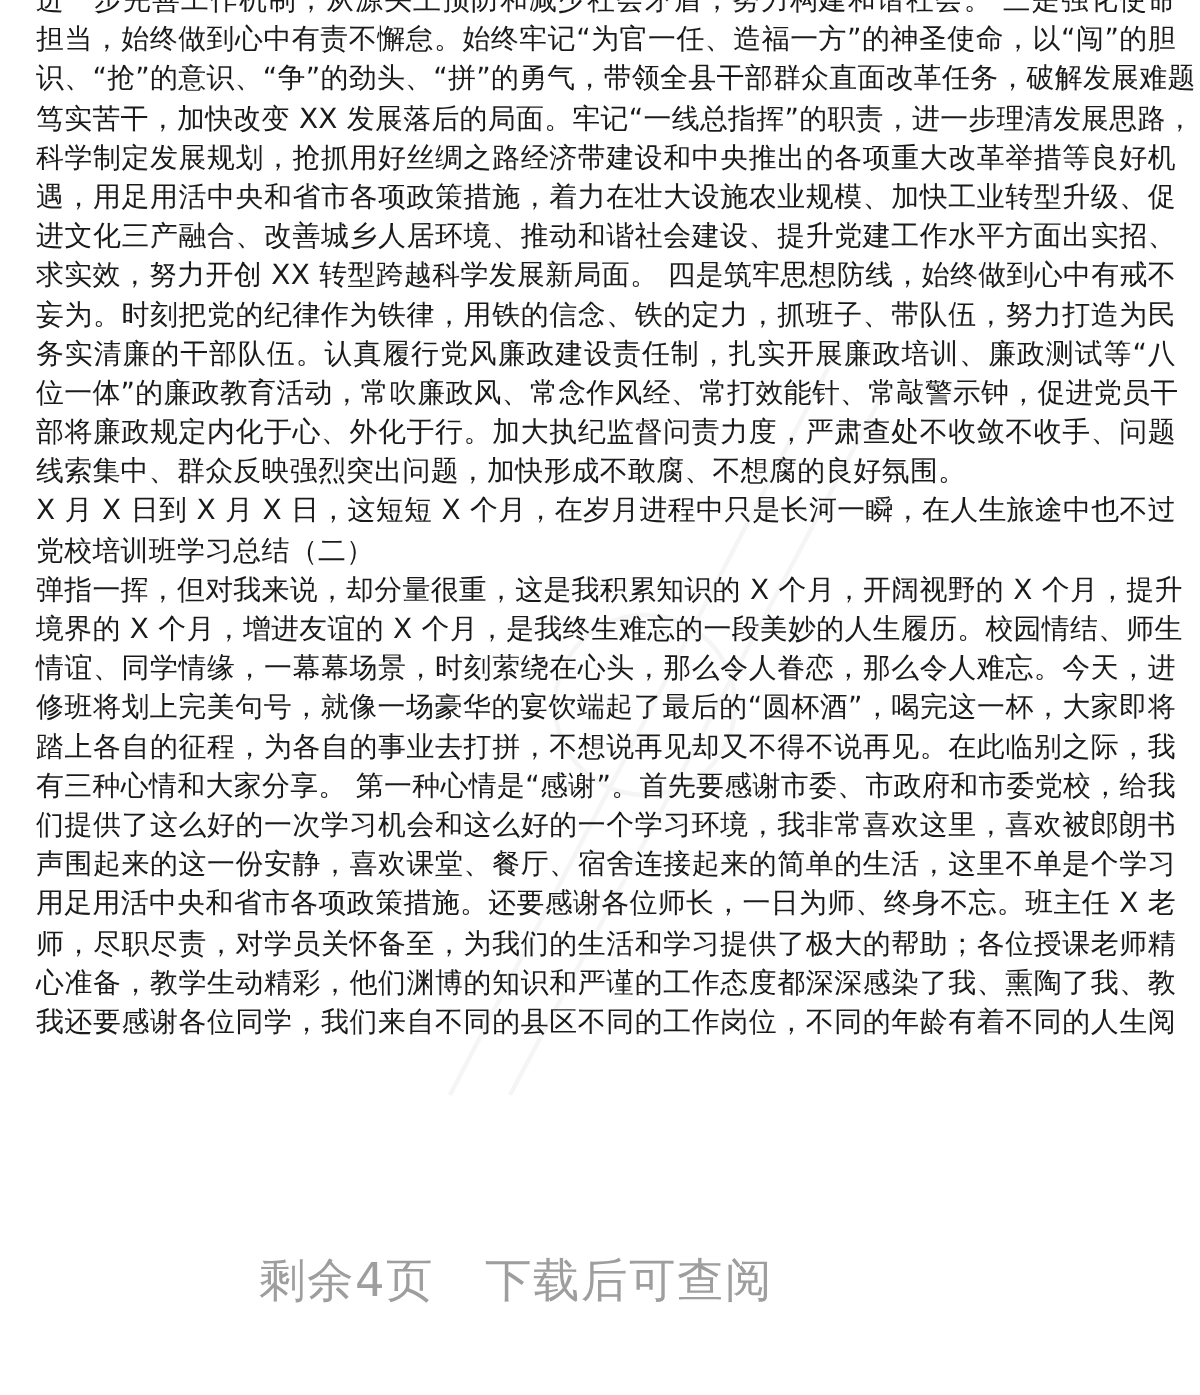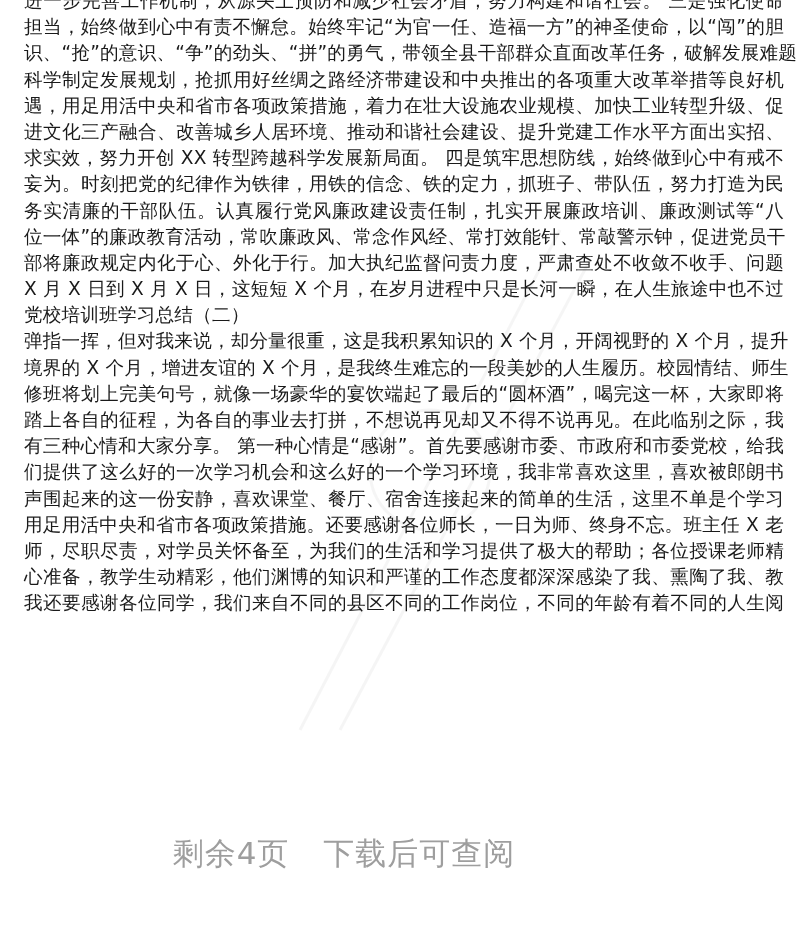--- a/index.html
+++ b/index.html
@@ -74,32 +74,35 @@
       <path d="M40 560 L300 60"></path>
       <path d="M80 560 L330 90"></path>
       <circle cx="170" cy="300" r="60"></circle>
     </g>
   </svg>
 
   <div class="doc-body" id="doc-body">
       <span class="line justify">进一步完善工作机制，从源头上预防和减少社会矛盾，努力构建和谐社会。 三是强化使命</span>
       <span class="line justify">担当，始终做到心中有责不懈怠。始终牢记“为官一任、造福一方”的神圣使命，以“闯”的胆</span>
       <span class="line justify">识、“抢”的意识、“争”的劲头、“拼”的勇气，带领全县干部群众直面改革任务，破解发展难题，</span>
+      <span class="line justify">笃实苦干，加快改变 XX 发展落后的局面。牢记“一线总指挥”的职责，进一步理清发展思路，</span>
       <span class="line justify">科学制定发展规划，抢抓用好丝绸之路经济带建设和中央推出的各项重大改革举措等良好机</span>
       <span class="line justify">遇，用足用活中央和省市各项政策措施，着力在壮大设施农业规模、加快工业转型升级、促</span>
       <span class="line justify">进文化三产融合、改善城乡人居环境、推动和谐社会建设、提升党建工作水平方面出实招、</span>
       <span class="line justify">求实效，努力开创 XX 转型跨越科学发展新局面。 四是筑牢思想防线，始终做到心中有戒不</span>
       <span class="line justify">妄为。时刻把党的纪律作为铁律，用铁的信念、铁的定力，抓班子、带队伍，努力打造为民</span>
       <span class="line justify">务实清廉的干部队伍。认真履行党风廉政建设责任制，扎实开展廉政培训、廉政测试等“八</span>
       <span class="line justify">位一体”的廉政教育活动，常吹廉政风、常念作风经、常打效能针、常敲警示钟，促进党员干</span>
       <span class="line justify">部将廉政规定内化于心、外化于行。加大执纪监督问责力度，严肃查处不收敛不收手、问题</span>
+      <span class="line">线索集中、群众反映强烈突出问题，加快形成不敢腐、不想腐的良好氛围。</span>
       <span class="line justify">X 月 X 日到 X 月 X 日，这短短 X 个月，在岁月进程中只是长河一瞬，在人生旅途中也不过</span>
       <span class="line">党校培训班学习总结（二）</span>
       <span class="line justify">弹指一挥，但对我来说，却分量很重，这是我积累知识的 X 个月，开阔视野的 X 个月，提升</span>
       <span class="line justify">境界的 X 个月，增进友谊的 X 个月，是我终生难忘的一段美妙的人生履历。校园情结、师生</span>
+      <span class="line justify">情谊、同学情缘，一幕幕场景，时刻萦绕在心头，那么令人眷恋，那么令人难忘。今天，进</span>
       <span class="line justify">修班将划上完美句号，就像一场豪华的宴饮端起了最后的“圆杯酒”，喝完这一杯，大家即将</span>
       <span class="line justify">踏上各自的征程，为各自的事业去打拼，不想说再见却又不得不说再见。在此临别之际，我</span>
       <span class="line justify">有三种心情和大家分享。 第一种心情是“感谢”。首先要感谢市委、市政府和市委党校，给我</span>
       <span class="line justify">们提供了这么好的一次学习机会和这么好的一个学习环境，我非常喜欢这里，喜欢被郎朗书</span>
       <span class="line justify">声围起来的这一份安静，喜欢课堂、餐厅、宿舍连接起来的简单的生活，这里不单是个学习</span>
       <span class="line justify">用足用活中央和省市各项政策措施。还要感谢各位师长，一日为师、终身不忘。班主任 X 老</span>
       <span class="line justify">师，尽职尽责，对学员关怀备至，为我们的生活和学习提供了极大的帮助；各位授课老师精</span>
       <span class="line justify">心准备，教学生动精彩，他们渊博的知识和严谨的工作态度都深深感染了我、熏陶了我、教</span>
       <span class="line justify">我还要感谢各位同学，我们来自不同的县区不同的工作岗位，不同的年龄有着不同的人生阅</span>
     </div>

